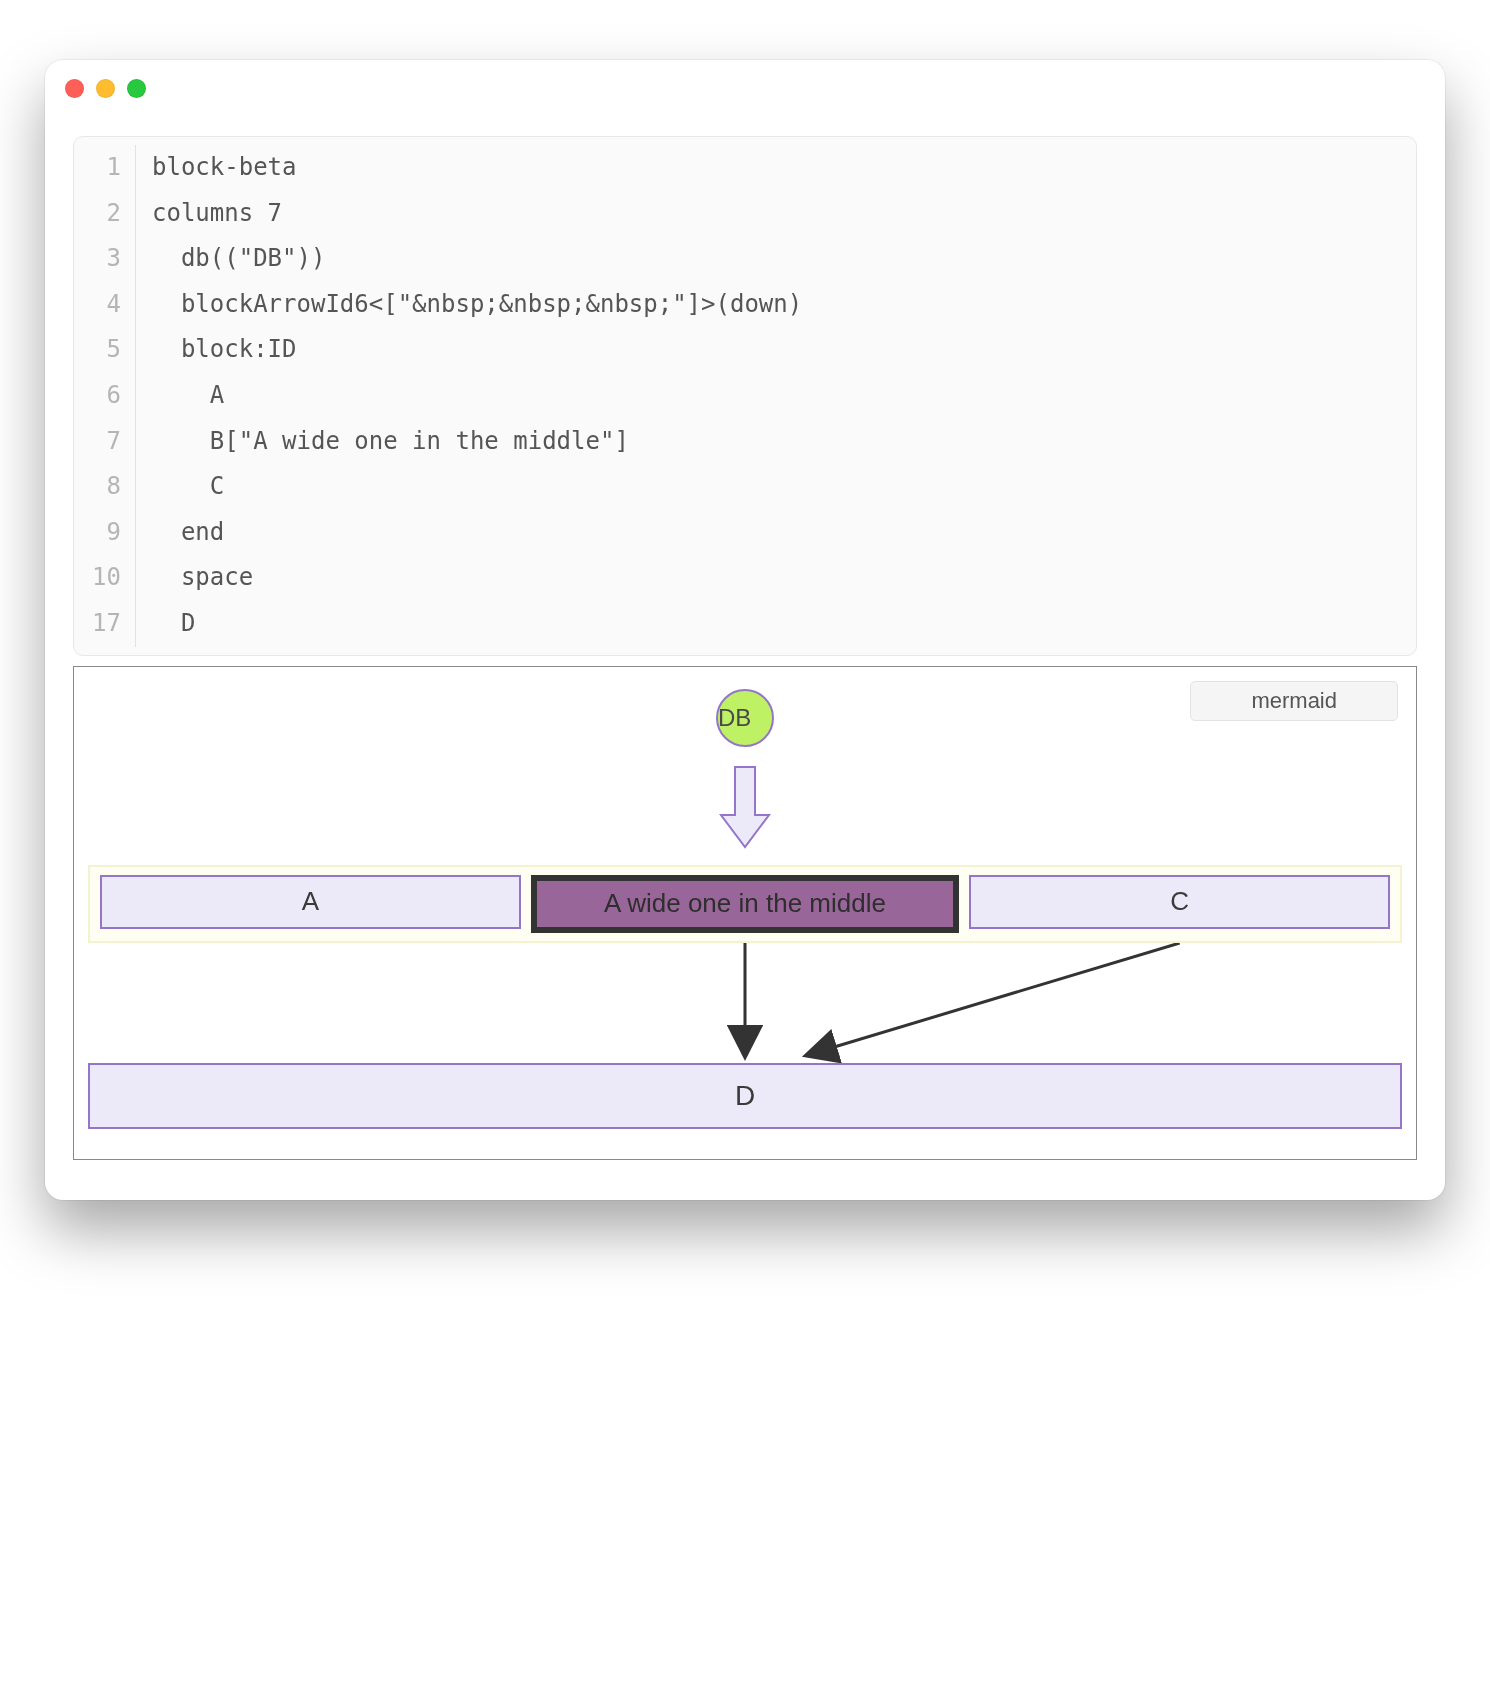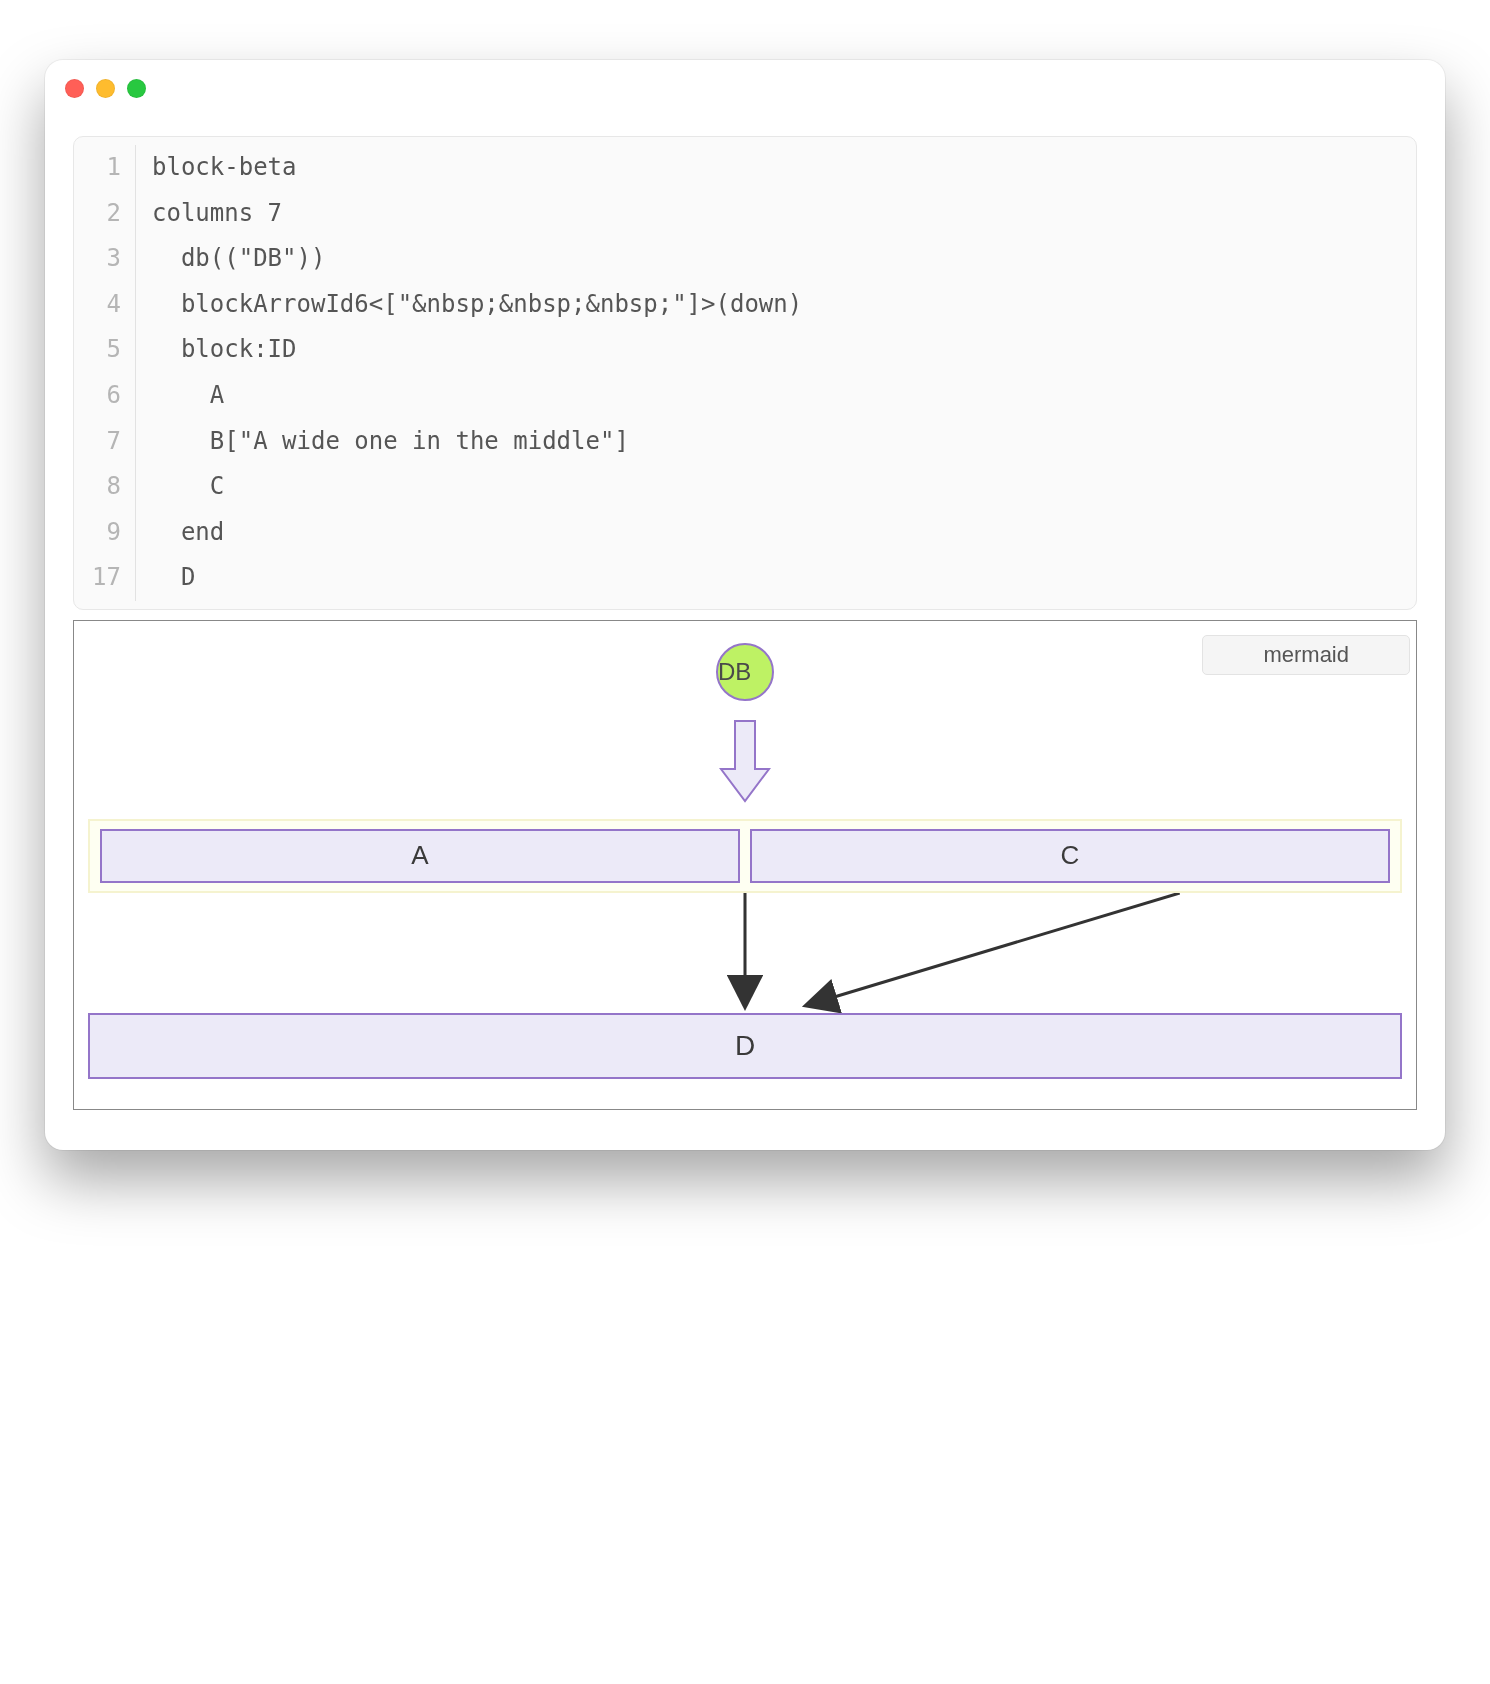--- a/index.html
+++ b/index.html
@@ -78,21 +78,21 @@
 
   
   .preview {
     border: 1px solid #888;
     margin-top: 10px;
     padding: 16px 14px 30px 14px;
     position: relative;
   }
   .lang-label {
     position: absolute;
-    top: 14px; right: 6px;
+    top: 14px; right: 18px;
     background: #f5f5f5;
     border: 1px solid #e3e3e3;
     border-radius: 5px;
     padding: 6px 60px;
     font-size: 22px;
     color: #555;
   }
   .diagram {
     display: flex;
     flex-direction: column;
@@ -192,20 +192,24 @@
         </div>
         <div class="code-line">
           <div class="gutter">8</div>
           <div class="code-text">    C</div>
         </div>
         <div class="code-line">
           <div class="gutter">9</div>
           <div class="code-text">  end</div>
         </div>
         <div class="code-line">
+          <div class="gutter">10</div>
+          <div class="code-text">  space</div>
+        </div>
+        <div class="code-line">
           <div class="gutter">17</div>
           <div class="code-text">  D</div>
         </div>
       </div>
 
     <div class="preview">
       <div class="lang-label">mermaid</div>
 
       <div class="diagram">
 
@@ -215,20 +219,23 @@
 
         <div class="block-arrow">
           <svg width="52" height="84" viewBox="0 0 52 84">
             <path d="M16 2 H36 V50 H50 L26 82 L2 50 H16 Z" fill="#eceaf8" stroke="#9475c9" stroke-width="2"></path>
           </svg>
         </div>
 
         <div class="group-row">
           <div class="node">
             <span>A</span>
+          </div>
+          <div class="node b">
+            <span>A wide one in the middle</span>
           </div>
           <div class="node">
             <span>C</span>
           </div>
         </div>
 
         <div class="arrows-area">
           <svg width="100%" height="120" viewBox="0 0 1300 120" preserveAspectRatio="none">
             <defs>
               <marker id="arrowhead" markerWidth="12" markerHeight="12" refX="10" refY="6" orient="auto">

